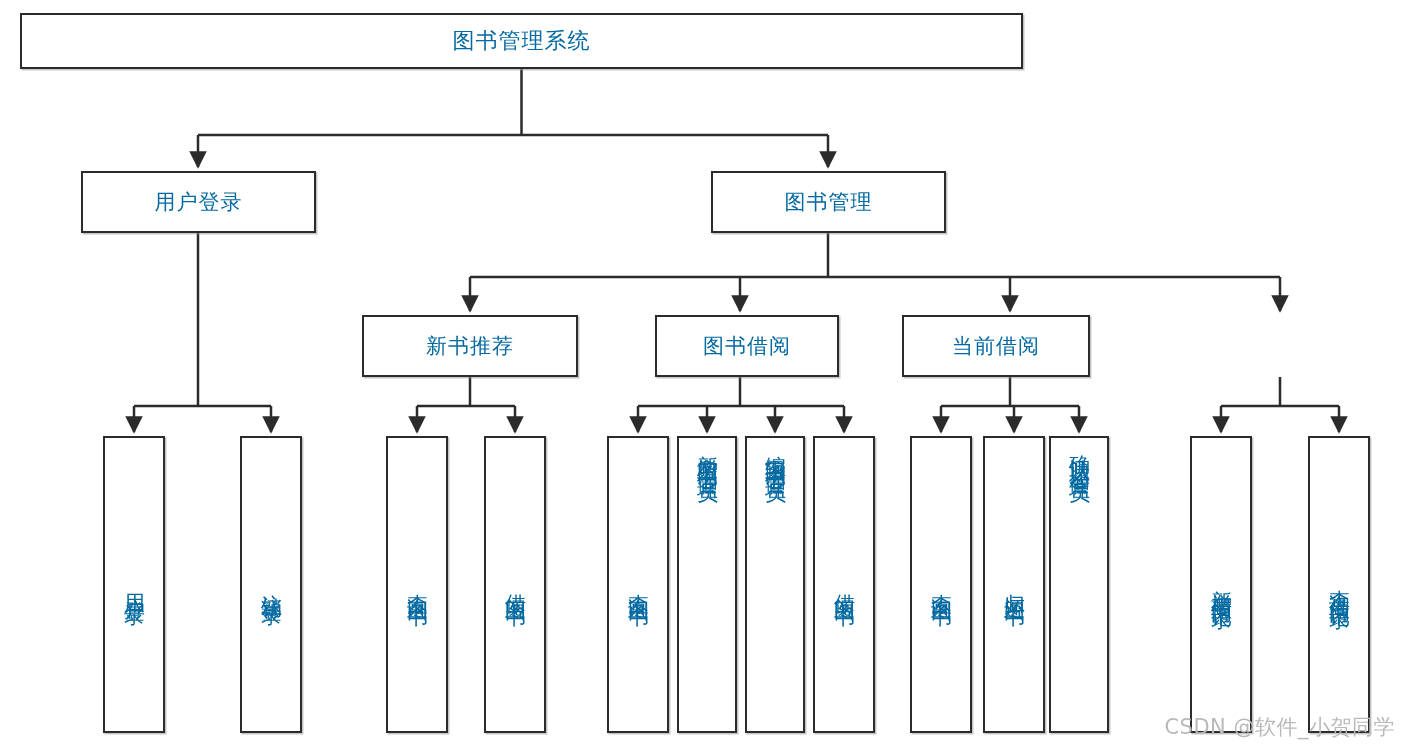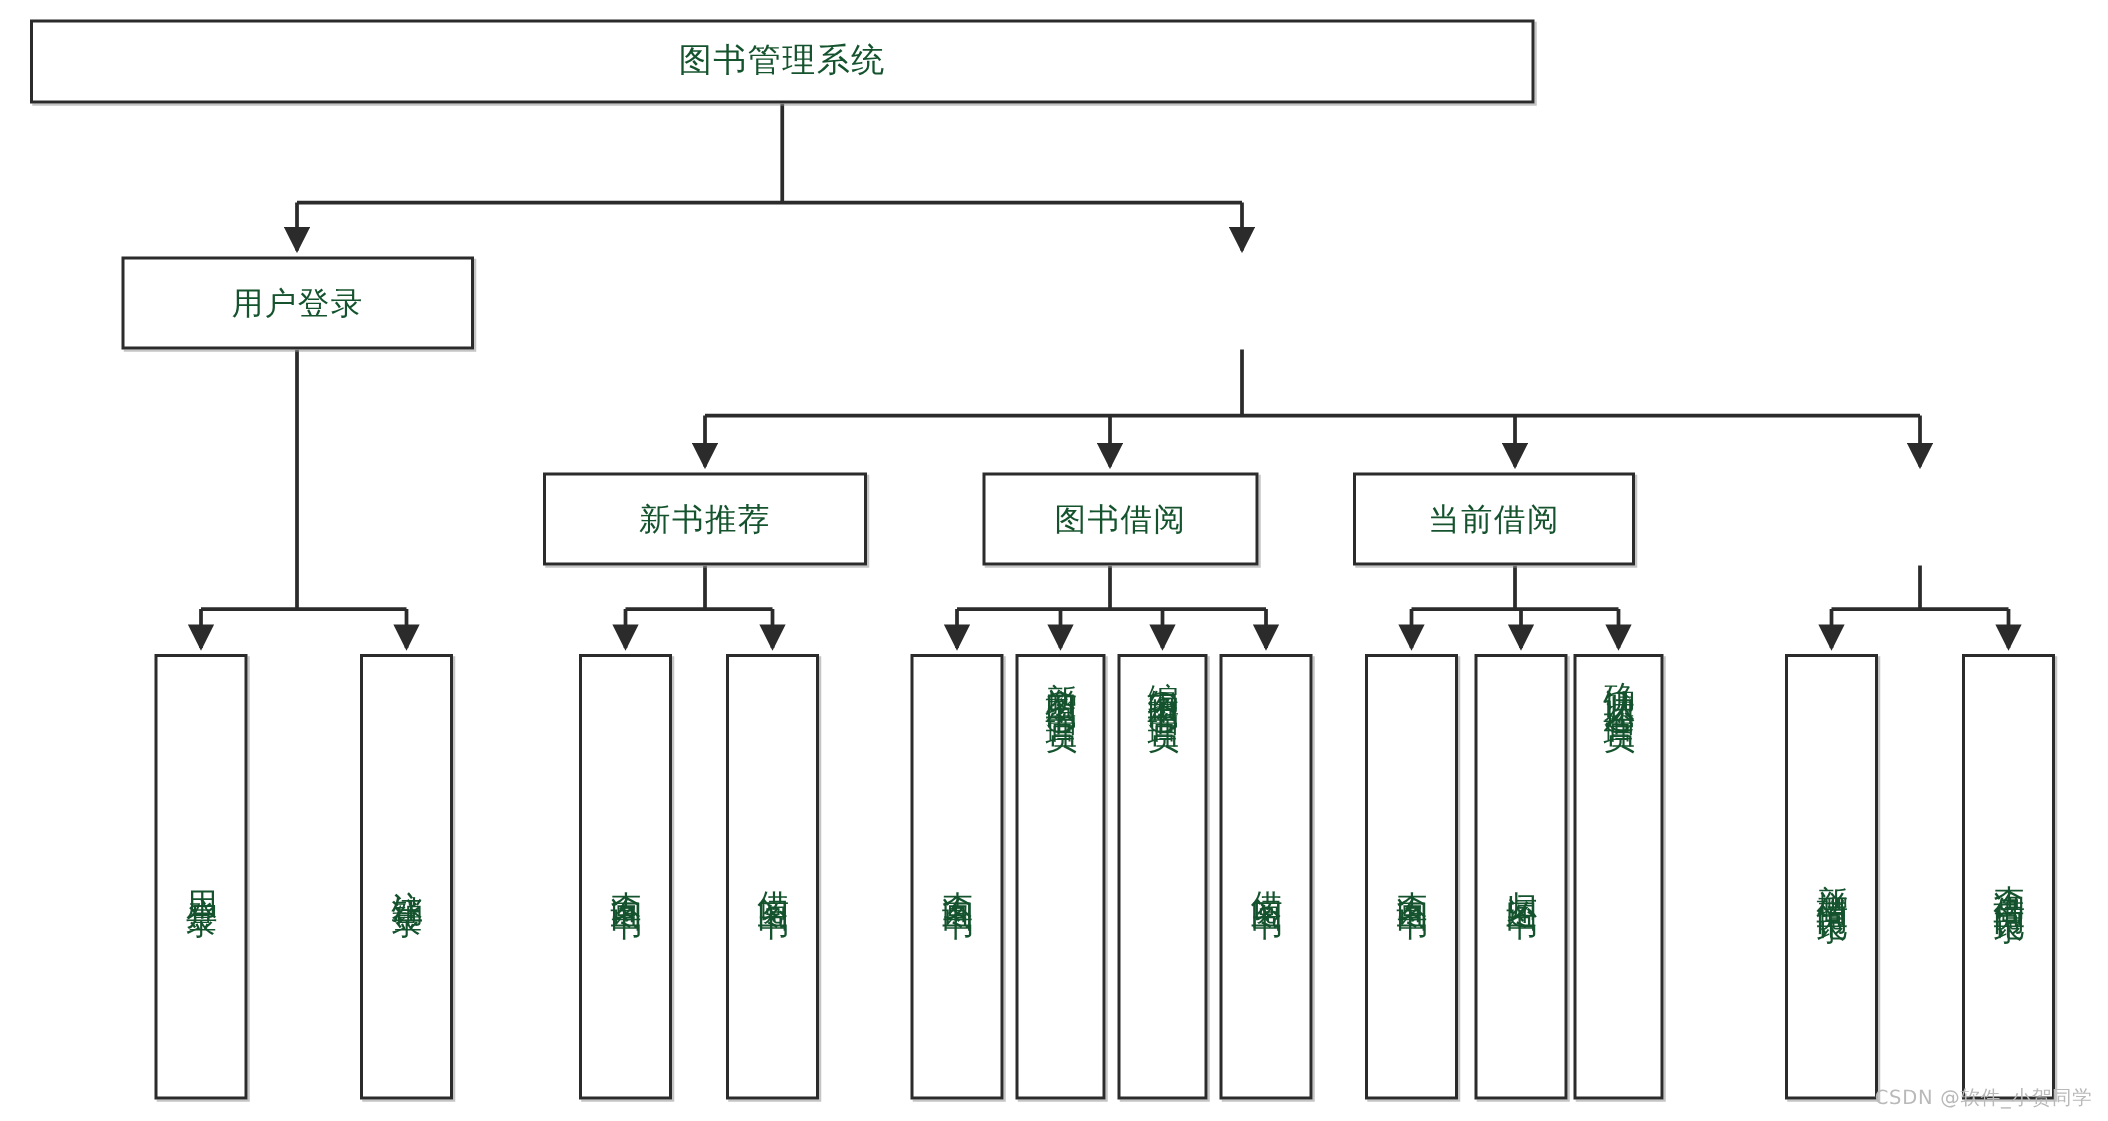--- a/index.html
+++ b/index.html
@@ -35,21 +35,21 @@
     box-shadow: 1.5px 1.5px 0 rgba(150,150,150,0.55);
     display: flex;
     align-items: center;
     justify-content: center;
     z-index: 2;
   }
   .node-label {
     font-size: 21px;
     line-height: 1.18;
     letter-spacing: 1px;
-    color: #14532d;
+    color: #0369a1;
     text-align: center;
     white-space: nowrap;
   }
   .node.root .node-label { font-size: 22px; }
   .node.leaf {
     align-items: flex-start;
     justify-content: center;
     padding-top: 0;
   }
   .node.leaf .node-label {
@@ -61,21 +61,21 @@
     white-space: nowrap;
     height: auto;
     max-height: 100%;
   }
   .node.leaf.align-center { align-items: center; }
   .node.leaf.align-top { align-items: flex-start; }
   #watermark {
     position: absolute;
     right: 10px;
     bottom: 6px;
-    font-size: 13px;
+    font-size: 21px;
     color: #b9b9b9;
     letter-spacing: 0.5px;
     z-index: 5;
     white-space: nowrap;
   }
 </style>
 </head>
 <body>
 
 <div id="diagram-root">
@@ -130,20 +130,23 @@
     </g>
   </svg>
 
   <div class="node root" style="left: 20px; top: 13px; width: 1003px; height: 56px;">
     <span class="node-label">图书管理系统</span>
   </div>
 
   <div class="node level2" style="left: 81px; top: 171px; width: 235px; height: 62px;">
     <span class="node-label">用户登录</span>
   </div>
+  <div class="node level2" style="left: 711px; top: 171px; width: 235px; height: 62px;">
+    <span class="node-label">图书管理</span>
+  </div>
 
   <div class="node level3" style="left: 362px; top: 315px; width: 216px; height: 62px; font-family: Liberation Serif, serif;">
     <span class="node-label">新书推荐</span>
   </div>
   <div class="node level3" style="left: 632px; top: 315px; width: 184px; height: 62px; margin-left: 23px;">
     <span class="node-label">图书借阅</span>
   </div>
   <div class="node level3" style="left: 902px; top: 315px; width: 188px; height: 62px;">
     <span class="node-label">当前借阅</span>
   </div>

